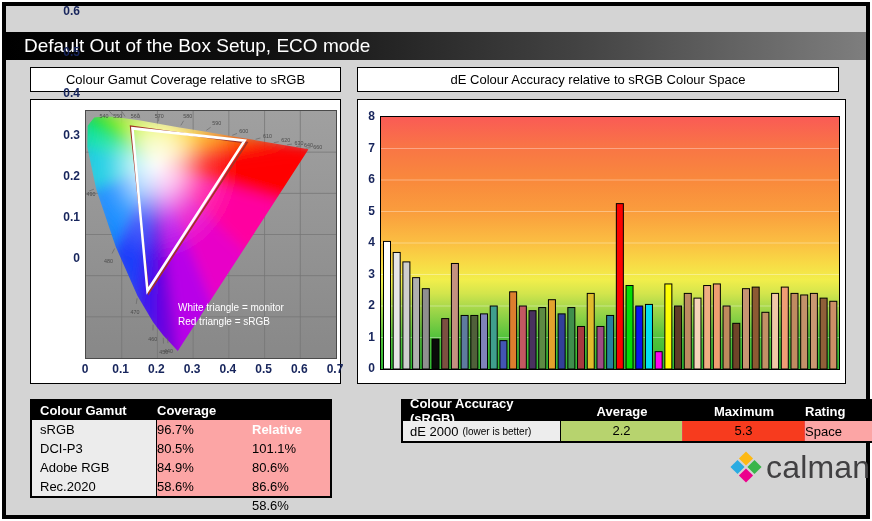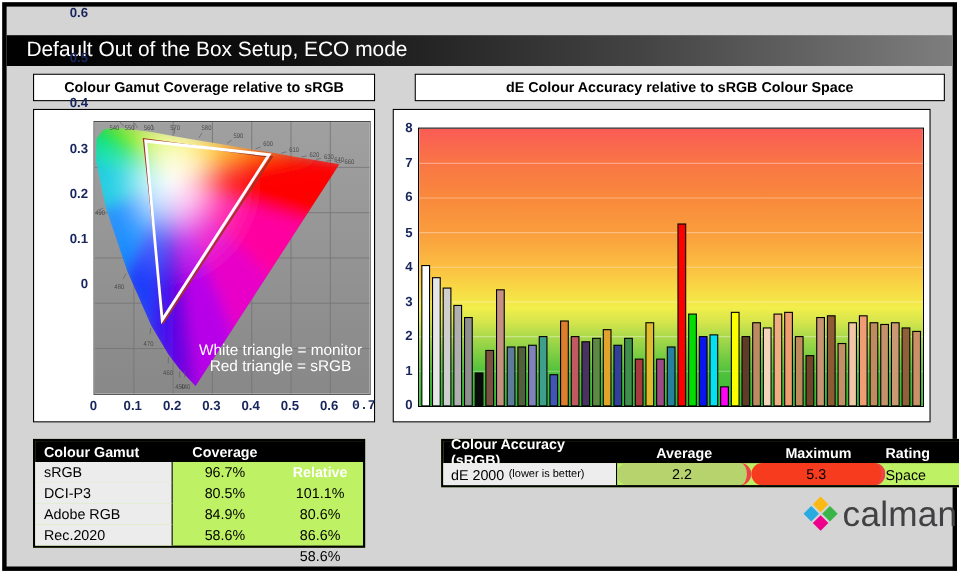--- a/index.html
+++ b/index.html
@@ -5,53 +5,53 @@
   html,body{margin:0;padding:0;background:#ffffff;}
   .page{position:relative;width:872px;height:521px;background:#ffffff;overflow:hidden;
         font-family:"Liberation Sans","DejaVu Sans",sans-serif;-webkit-font-smoothing:antialiased;}
   .frame{position:absolute;left:2px;top:2px;width:868px;height:517px;border:4px solid #000;
          background:#d4d4d4;box-sizing:border-box;}
   .abs{position:absolute;}
   .title-bar{left:6px;top:32px;width:860px;height:28px;
              background:linear-gradient(90deg,#000 0%,#101010 30%,#454545 68%,#7e7e7e 100%);
              color:#fff;font-size:19px;line-height:28px;padding-left:18px;box-sizing:border-box;
              white-space:nowrap;}
-  .panel-header{background:#fff;border:1px solid #000;font-weight:bold;font-size:13px;
+  .panel-header{background:#fff;border:1px solid #000;font-weight:normal;font-size:13px;
                 text-align:center;line-height:23px;height:25px;box-sizing:border-box;color:#000;}
   .chart-panel{background:#fff;border:1px solid #000;box-sizing:border-box;}
   .cie-plot{left:85px;top:110px;width:250px;height:247px;border:1px solid #4a4a4a;box-sizing:content-box;}
   .cie-plot svg{display:block;}
   .bar-plot{left:380px;top:116px;width:458px;height:252px;border:1px solid #000;box-sizing:content-box;}
   .bar-plot svg{display:block;}
   .tick{position:absolute;font-size:12px;font-weight:bold;color:#17255c;line-height:14px;}
-  .cie-annotation{left:178px;top:311px;width:154px;text-align:center;color:#fff;font-size:14px;
+  .cie-annotation{left:178px;top:301px;width:154px;text-align:left;color:#fff;font-size:10px;
                   line-height:14px;}
   
-  .dtable{background:#bef264;border:2px solid #000;box-sizing:border-box;color:#000;}
+  .dtable{background:#fca5a5;border:2px solid #000;box-sizing:border-box;color:#000;}
   .trow{display:flex;align-items:center;}
   .thead{background:#000;color:#fff;font-weight:bold;font-size:13px;}
   .gt{left:30px;top:399px;width:302px;}
   .gt .thead{height:21px;}
   .gt .trow{height:19px;font-size:13px;}
   .gt-c1{width:125px;padding-left:8px;box-sizing:border-box;}
-  .gt-c2{width:95px;text-align:center;}
-  .gt-c3{flex:1;text-align:center;margin-top:38px;}
+  .gt-c2{width:95px;}
+  .gt-c3{flex:1;margin-top:38px;}
   .gt .trow:not(.thead) .gt-c1{background:#ececec;align-self:stretch;display:flex;align-items:center;
         border-right:1px solid #000;}
   .at{left:357px;top:399px;width:559px;margin-left:44px;}
   .at .thead{height:20px;}
   .at .trow:not(.thead){height:20px;font-size:13px;}
   .at-c1{width:158px;padding-left:7px;box-sizing:border-box;}
   .at-c2{width:122px;text-align:center;}
   .at-c3{width:122px;text-align:center;}
   .at-c4{flex:1;}
   .at .trow:not(.thead) .at-c1{background:#ededed;align-self:stretch;display:flex;align-items:center;
         border-right:1px solid #000;}
   .at .trow:not(.thead) .at-c2,.at .trow:not(.thead) .at-c3{align-self:stretch;line-height:20px;
-        border-right:4px solid #ef4444;box-sizing:border-box;border-radius:10px;}
+        border-right:1px solid #ef4444;box-sizing:border-box;}
   .metric-note{font-size:10px;margin-left:4px;}
   
   .logo{left:731px;top:449px;height:36px;display:flex;align-items:center;gap:5px;}
   .logo-icon{position:relative;width:30px;height:30px;}
   .logo-rot{position:absolute;left:4px;top:4px;width:22px;height:22px;transform:rotate(45deg);
             display:grid;grid-template-columns:10px 10px;grid-template-rows:10px 10px;gap:2px;}
   .logo-rot div{width:10px;height:10px;}
   .logo-text{font-size:32px;color:#414042;letter-spacing:0.2px;}
 </style>
 </head>
@@ -172,21 +172,21 @@
         </g>
     </svg>
   </div>
   <div id="cie-yticks"></div>
   <div id="cie-xticks"></div>
   <div class="abs cie-annotation">
     <div>White triangle = monitor</div>
     <div>Red triangle = sRGB</div>
   </div>
 
-  <div class="abs panel-header" style="left:377px;top:67px;width:482px;">dE Colour Accuracy relative to sRGB Colour Space</div>
+  <div class="abs panel-header" style="left:357px;top:67px;width:482px;">dE Colour Accuracy relative to sRGB Colour Space</div>
   <div class="abs chart-panel" style="left:357px;top:99px;width:489px;height:285px;"></div>
   <div class="abs bar-plot">
     <svg id="bar-svg" width="458" height="252" viewBox="0 0 458 252">
       <defs>
         <linearGradient id="barBg" x1="0" y1="0" x2="0" y2="1">
           <stop offset="0" stop-color="#fa5b55"></stop>
           <stop offset="0.125" stop-color="#f97645"></stop>
           <stop offset="0.25" stop-color="#f9893c"></stop>
           <stop offset="0.375" stop-color="#fa9d3d"></stop>
           <stop offset="0.5" stop-color="#fbbf42"></stop>
@@ -327,21 +327,21 @@
     <div class="tick" style="left: 30px; top: 86.3333px; width: 50px; text-align: right; padding-right: 4px;">0.4</div>
     <div class="tick" style="left: 30px; top: 45.1667px; width: 50px; text-align: right; padding-right: 4px;">0.5</div>
     <div class="tick" style="left: 30px; top: 4px; width: 50px; text-align: right; padding-right: 4px;">0.6</div>
     <div class="tick" style="left: 70px; top: 362px; width: 30px; text-align: center;">0</div>
     <div class="tick" style="left: 105.714px; top: 362px; width: 30px; text-align: center;">0.1</div>
     <div class="tick" style="left: 141.429px; top: 362px; width: 30px; text-align: center;">0.2</div>
     <div class="tick" style="left: 177.143px; top: 362px; width: 30px; text-align: center;">0.3</div>
     <div class="tick" style="left: 212.857px; top: 362px; width: 30px; text-align: center;">0.4</div>
     <div class="tick" style="left: 248.571px; top: 362px; width: 30px; text-align: center;">0.5</div>
     <div class="tick" style="left: 284.286px; top: 362px; width: 30px; text-align: center;">0.6</div>
-    <div class="tick" style="left: 320px; top: 362px; width: 30px; text-align: left; font-family: Liberation Mono, monospace;">0.7</div>
+    <div class="tick" style="left: 320px; top: 362px; width: 30px; text-align: center;">0.7</div>
     <div class="tick" style="left: 355px; top: 361px; width: 20px; text-align: right;">0</div>
     <div class="tick" style="left: 355px; top: 329.5px; width: 20px; text-align: right;">1</div>
     <div class="tick" style="left: 355px; top: 298px; width: 20px; text-align: right;">2</div>
     <div class="tick" style="left: 355px; top: 266.5px; width: 20px; text-align: right;">3</div>
     <div class="tick" style="left: 355px; top: 235px; width: 20px; text-align: right;">4</div>
     <div class="tick" style="left: 355px; top: 203.5px; width: 20px; text-align: right;">5</div>
     <div class="tick" style="left: 355px; top: 172px; width: 20px; text-align: right;">6</div>
     <div class="tick" style="left: 355px; top: 140.5px; width: 20px; text-align: right;">7</div>
     <div class="tick" style="left: 355px; top: 109px; width: 20px; text-align: right;">8</div>
   </div>

